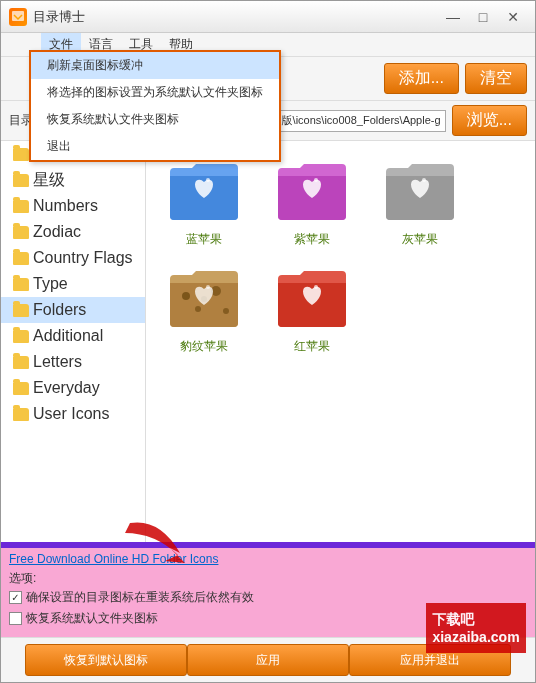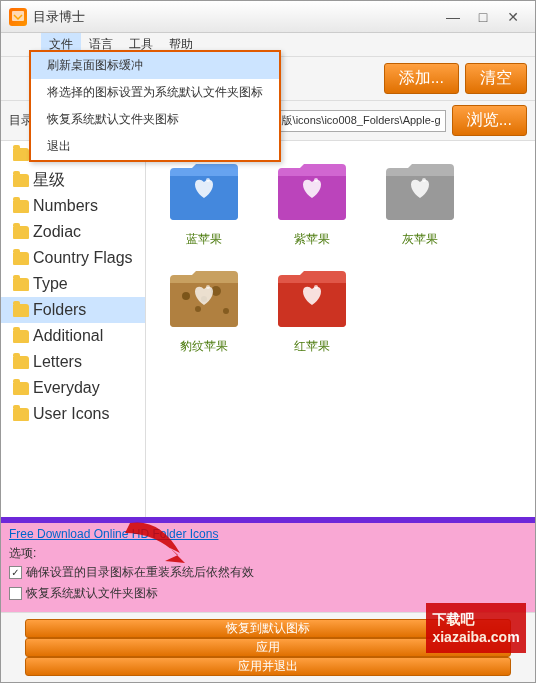--- a/index.html
+++ b/index.html
@@ -272,21 +272,20 @@
       content: '✓';
       font-size: 10px;
       color: #333;
     }
 
     .action-bar {
       display: flex;
       padding: 6px 24px;
       background: #f5f5f5;
       border-top: 1px solid #ddd;
-      flex-direction: column;
     }
     .btn-action {
       flex: 1;
       height: 32px;
       background: linear-gradient(to bottom, #ffa040, #e07000);
       color: white;
       border: 1px solid #c06000;
       border-radius: 3px;
       cursor: pointer;
       font-size: 12px;

